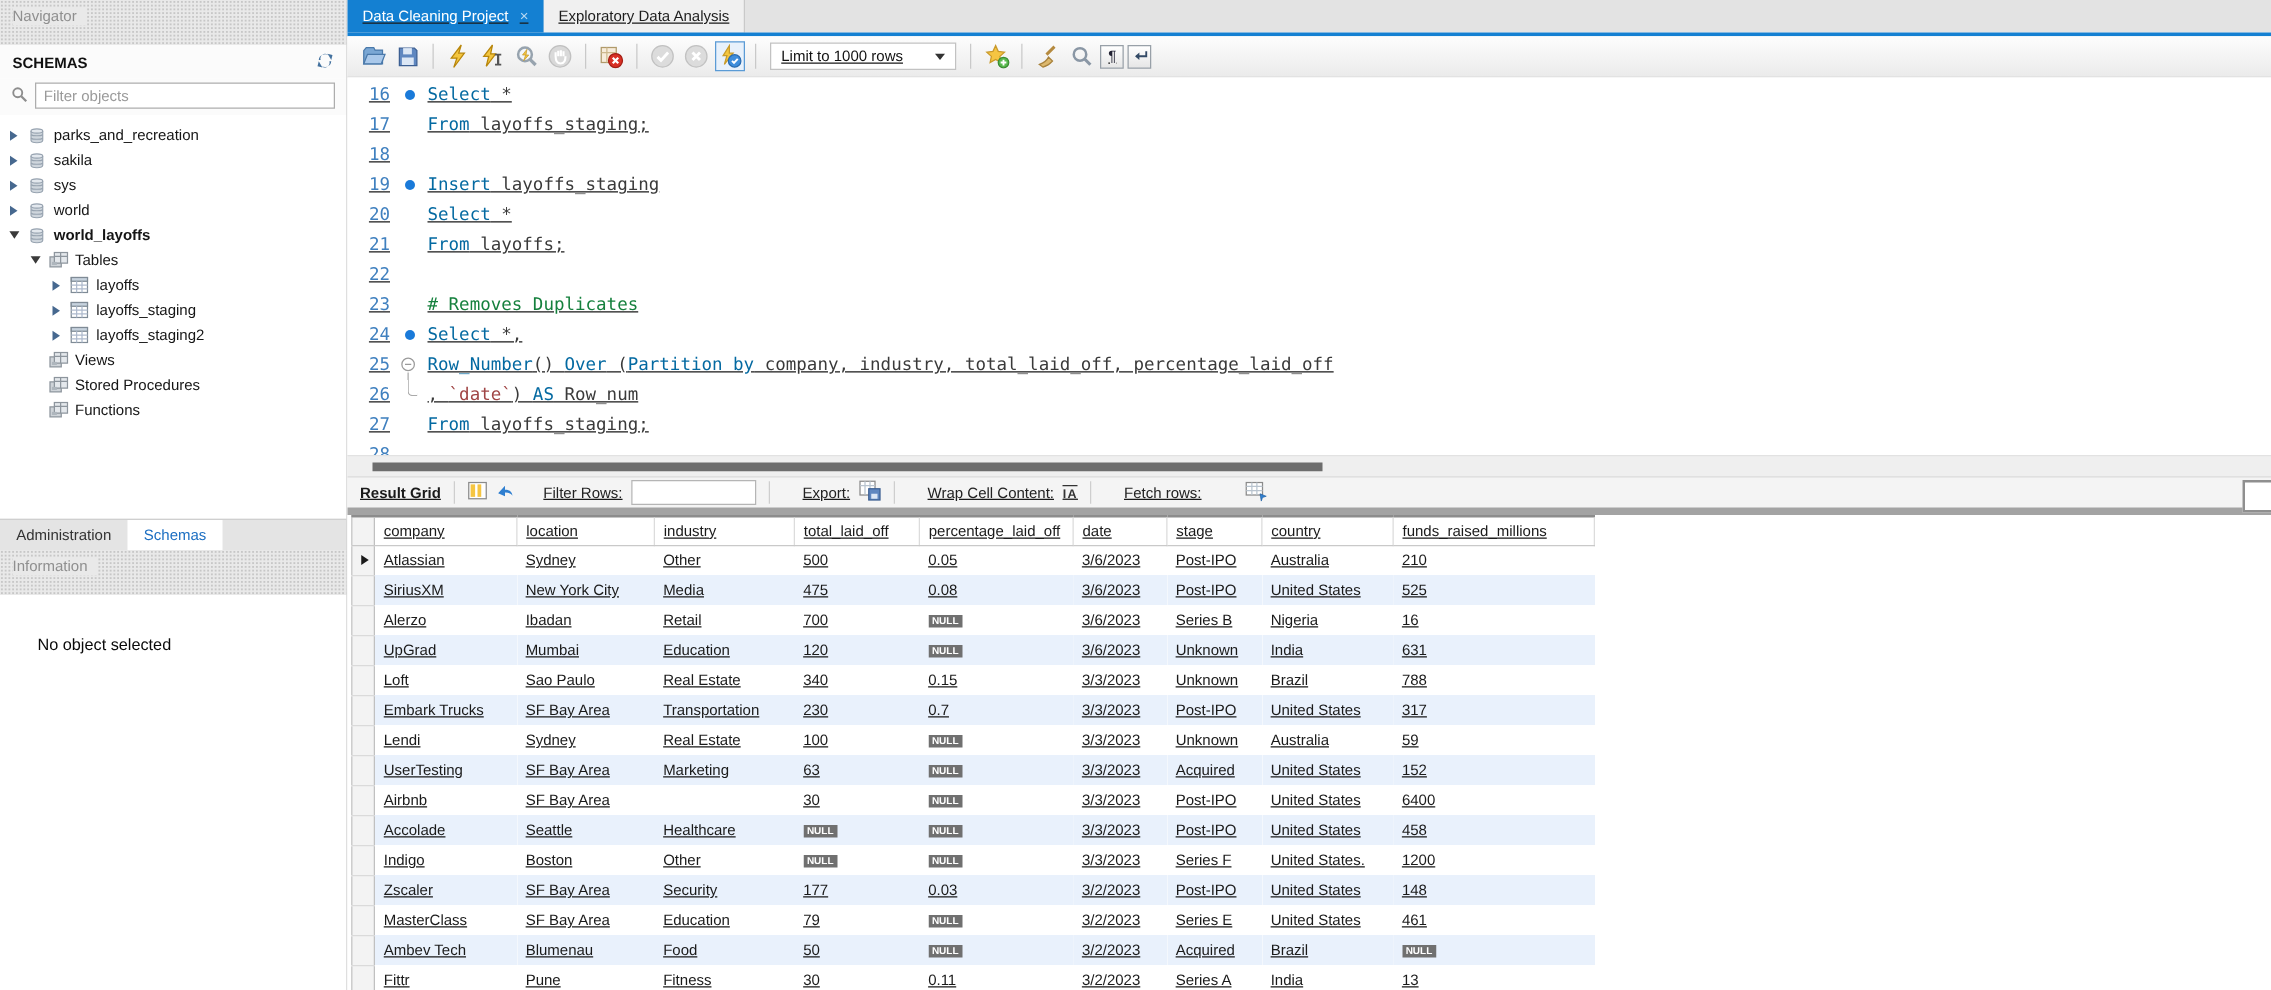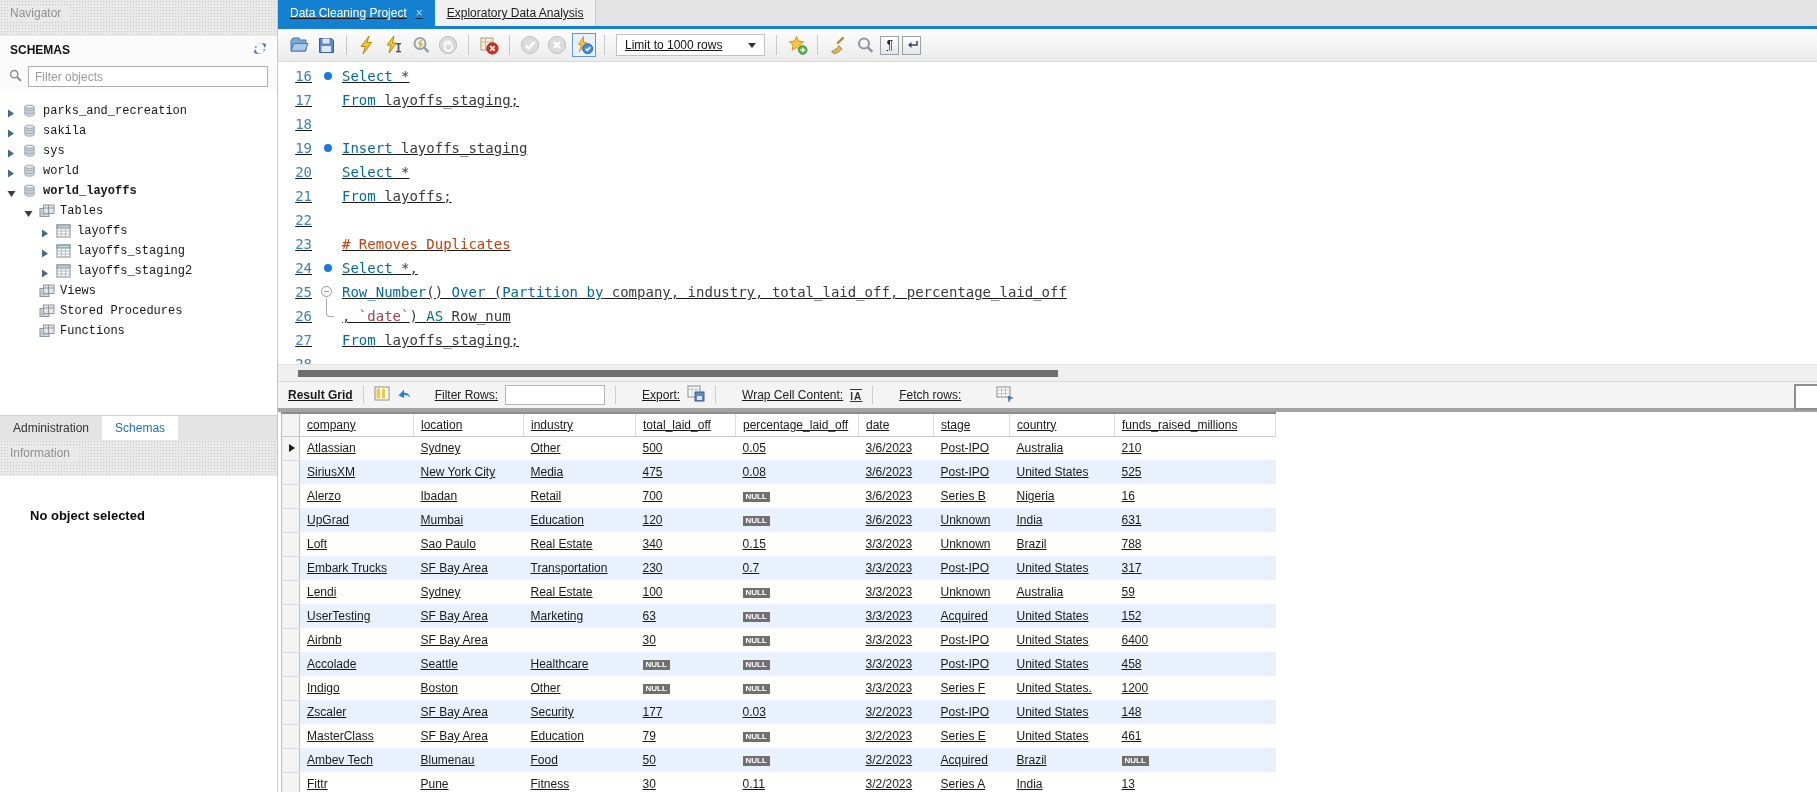--- a/index.html
+++ b/index.html
@@ -14,30 +14,30 @@
     background-image: radial-gradient(circle, #c7c7c7 0.8px, rgba(0,0,0,0) 0.9px);
     background-size:3px 3px;
   }
   .panel-header span { background:#e9e9e9; padding-right:8px; }
   .schemas-header { height:27px; display:flex; align-items:center; padding:0 10px; background:#fbfbfb; }
   .schemas-header .ttl { font-weight:bold; font-size:12px; color:#111; flex:1; }
   .filter-row { display:flex; align-items:center; gap:6px; padding:3px 9px 5px 9px; background:#fbfbfb; }
   .filter-row input { flex:1; height:21px; border:1px solid #adadad; padding:0 6px; font-size:12px; font-family:"Liberation Sans",sans-serif; color:#333; }
   .filter-row input::placeholder { color:#9a9a9a; }
   #schema-tree { flex:1; padding-top:6px; overflow:hidden; background:#fff; }
-  .tree-row { height:20px; display:flex; align-items:flex-end; gap:5px; cursor:default; white-space:nowrap;font-family:Liberation Mono, monospace; }
+  .tree-row { height:20px; display:flex; align-items:center; gap:5px; cursor:default; white-space:nowrap; }
   .tree-arrow { width:10px; display:inline-flex; justify-content:center; }
   .tree-icon { display:inline-flex; width:17px; justify-content:center; }
   .tree-label { font-size:12px; color:#151515; }
   .tree-label.bold { font-weight:bold; }
   .sidebar-tabs { height:25px; background:#e4e4e4; border-top:1px solid #cfcfcf; display:flex; align-items:stretch; }
   .sb-tab { padding:0 13px; line-height:24px; font-size:12px; color:#333; }
   .sb-tab.active { background:#fff; color:#1b6ec2; }
   .info-body { flex:1; background:#fff; }
-  .info-msg { font-weight:bold; font-size:13px; color:#0a0a0a; padding:32px 0 0 30px; }
+  .info-msg { font-weight:normal; font-size:13px; color:#0a0a0a; padding:32px 0 0 30px; }
 
   
   #main { flex:1; min-width:0; display:flex; flex-direction:column; background:#fff;text-decoration:underline; }
   .doc-tabs { height:26px; background:#e3e3e3; display:flex; align-items:stretch; }
   .doc-tab { display:flex; align-items:center; gap:9px; padding:0 12px; font-size:12px; color:#1c1c1c; background:#f0f0f0; border-right:1px solid #c9c9c9; }
   .doc-tab.active { background:#1480d2; color:#fff; border-right:none; }
   .doc-tab .close { color:#b9d8f2; font-size:12px; cursor:pointer; }
   .blue-bar { height:3px; background:#1480d2; }
 
   .toolbar { height:33px; display:flex; align-items:center; gap:3px; padding-left:9px;
@@ -57,28 +57,28 @@
   .gutter { width:38px; text-align:right; color:#4080bf; padding-right:4px; flex:none; }
   .marker-col { width:26px; flex:none; position:relative; }
   .stmt-dot { position:absolute; left:8px; top:8px; width:8px; height:8px; border-radius:50%; background:#1a7ad9; }
   .fold-circle { position:absolute; left:5px; top:6px; width:11px; height:11px; border:1px solid #9a9a9a; border-radius:50%; background:#fff; }
   .fold-circle::after { content:""; position:absolute; left:2px; top:4px; width:5px; height:1px; background:#9a9a9a; }
   .fold-stem { position:absolute; left:10px; top:18px; width:1px; height:6px; background:#aaa; }
   .fold-guide { position:absolute; left:10px; top:0; width:8px; height:13px; border-left:1px solid #aaa; border-bottom:1px solid #aaa; border-bottom-left-radius:4px; }
   .code { white-space:pre; color:#3a3a3a; }
   .code .kw { color:#0369a1; }
   .code .pl { color:#3a3a3a; }
-  .code .cm { color:#c2410c; }
+  .code .cm { color:#15803d; }
   .code .bt { color:#a04545; }
 
   .hscroll { height:17px; background:#efefef; border-top:1px solid #e2e2e2; position:relative; }
   .hscroll .thumb { position:absolute; left:20px; top:5px; width:760px; height:7px; background:#6d6d6d; }
 
   
-  .rg-toolbar { height:31px; background:#f4f4f4; border-top:1px solid #d9d9d9; border-bottom:4px solid #a3a3a3;
+  .rg-toolbar { height:31px; background:#f4f4f4; border-top:1px solid #d9d9d9; border-bottom:6px solid #a3a3a3;
     display:flex; align-items:center; padding-left:10px; gap:7px; position:relative; flex:none; }
   .rg-title { font-weight:bold; font-size:12px; color:#1a1a1a; }
   .rg-lbl { font-size:12px; color:#222;padding-left:16px; }
   .rg-sep { width:1px; height:18px; background:#cecece; margin:0 3px; }
   .rg-filter-input { width:100px; height:20px; border:1px solid #b5b5b5; background:#fff; font-size:12px; padding:0 5px; }
   .ia-icon { font-size:10px; font-weight:bold; border-top:1px solid #333; color:#333; padding-top:1px; letter-spacing:1px; text-decoration:underline; }
   .side-toggle { position:absolute; right:-3px; top:2px; width:26px; height:26px; background:#fff; border:2px solid #8f8f8f; }
 
   #grid-area { flex:1; background:#fff; padding-left:3px; overflow:hidden; }
   #result-table { border-collapse:collapse; table-layout:fixed; border-left:1px solid #bdbdbd; }

